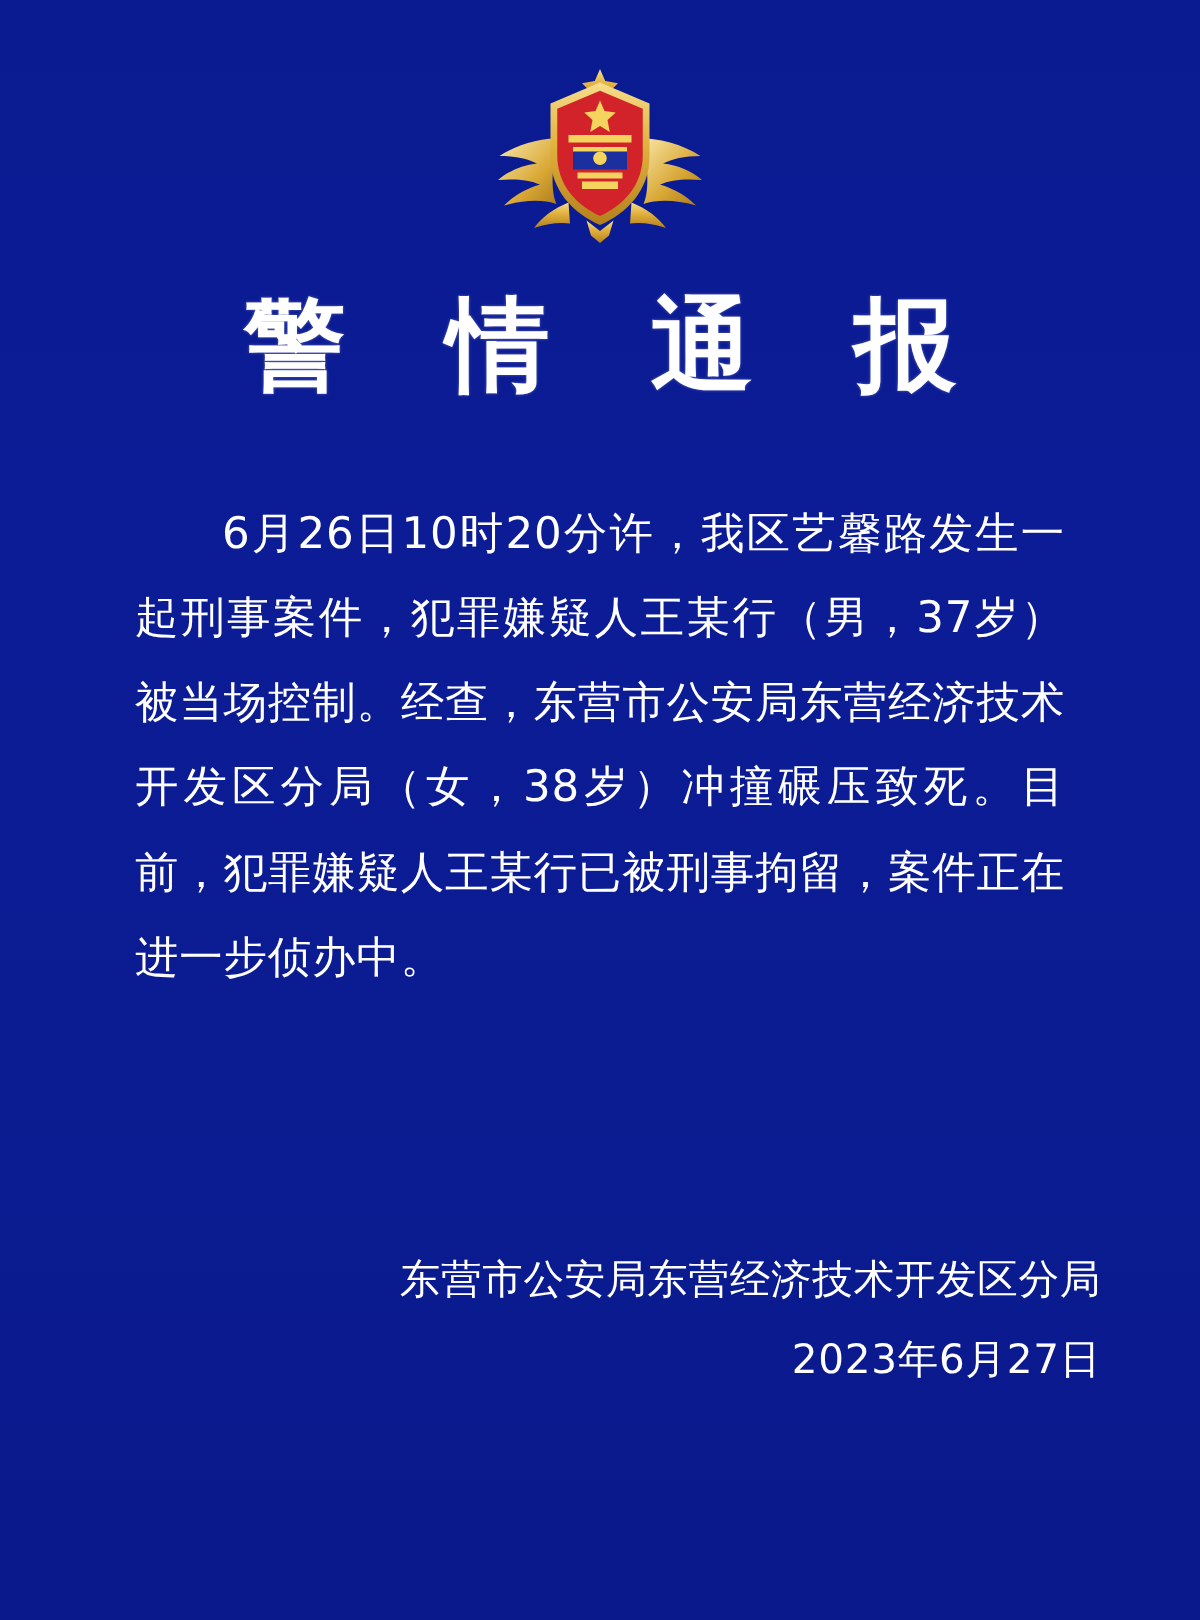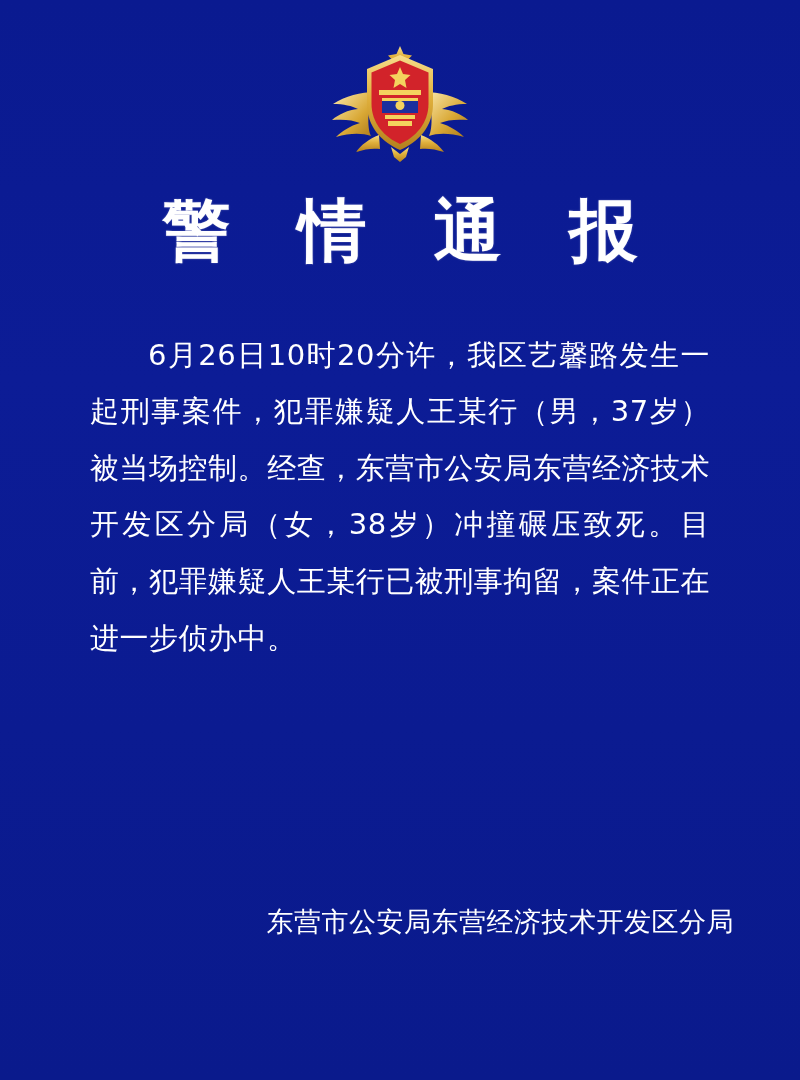--- a/index.html
+++ b/index.html
@@ -62,21 +62,21 @@
     letter-spacing: 0.5px;
   }
   .body-text p {
     margin: 0;
     text-indent: 2em;
   }
   
   .sign-block {
     position: absolute;
     right: 66px;
-    bottom: 137px;
+    bottom: 152px;
     text-align: right;
     font-family: "DejaVu Sans", "Liberation Sans", sans-serif;
   }
   .sign-org {
     font-size: 27px;
     line-height: 1.6;
     color: #ffffff;
     letter-spacing: 0.5px;
   }
   .sign-date {
@@ -132,15 +132,16 @@
   </div>
 
   <div class="title">警 情 通 报</div>
 
   <div class="body-text">
     <p>6月26日10时20分许，我区艺馨路发生一起刑事案件，犯罪嫌疑人王某行（男，37岁）被当场控制。经查，东营市公安局东营经济技术开发区分局（女，38岁）冲撞碾压致死。目前，犯罪嫌疑人王某行已被刑事拘留，案件正在进一步侦办中。</p>
   </div>
 
   <div class="sign-block">
     <div class="sign-org">东营市公安局东营经济技术开发区分局</div>
+    <div class="sign-date">2023年6月27日</div>
   </div>
 
 </div>
 
 </body></html>

